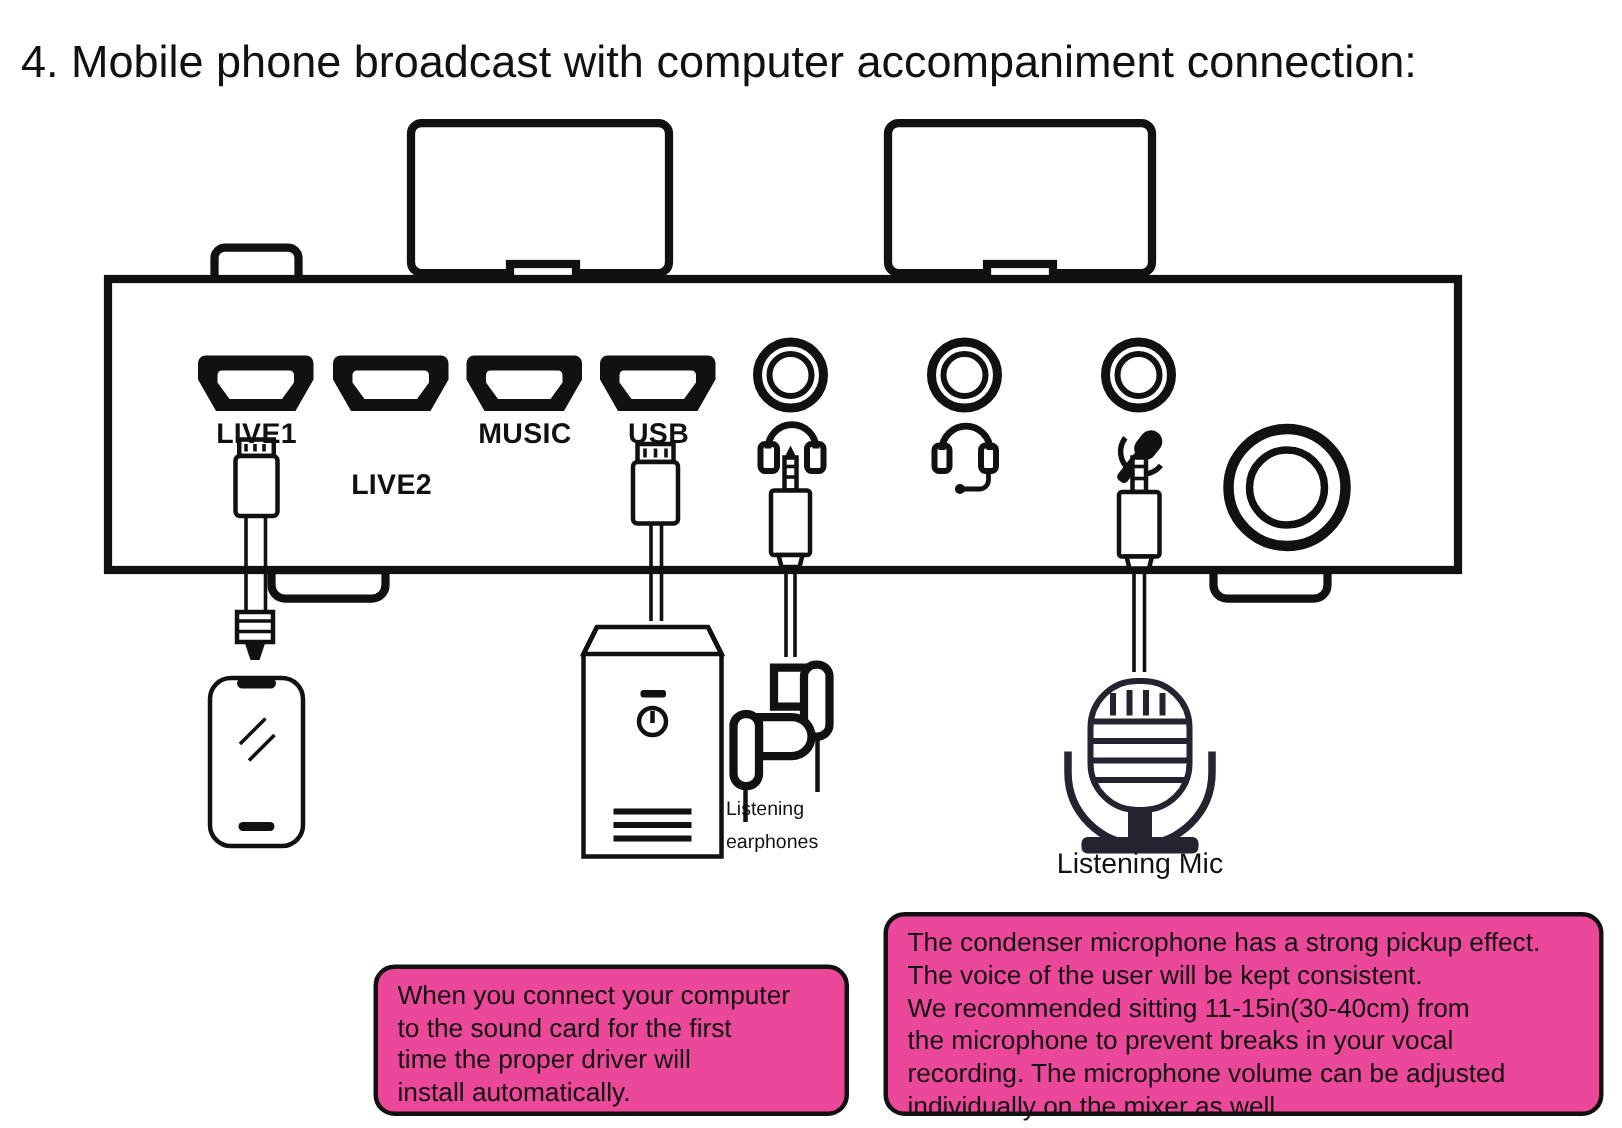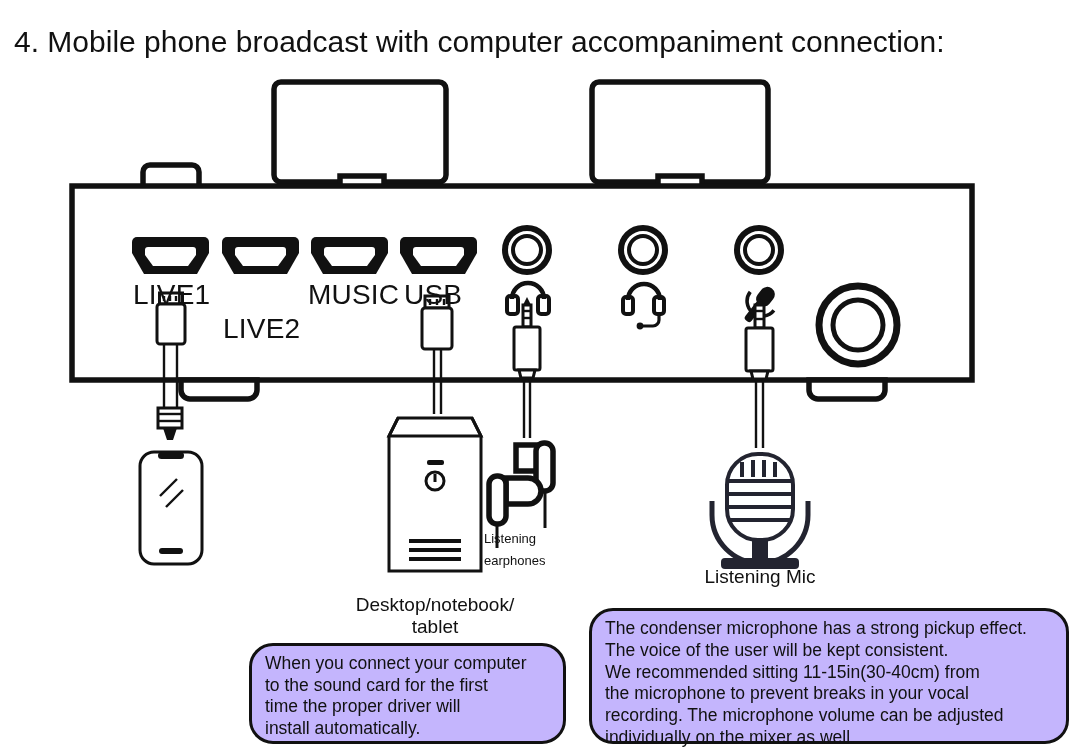--- a/index.html
+++ b/index.html
@@ -37,44 +37,44 @@
     position: absolute;
     left: 14px;
     top: 25px;
     font-size: 30px;
     letter-spacing: 0px;
     white-space: nowrap;
     color: #111111;
   }
   .plabel {
     position: absolute;
-    font-size: 28px;
-    font-weight: 400;
+    font-size: 19px;
+    font-weight: 700;
     letter-spacing: 0.2px;
     white-space: nowrap;
-    text-align: left;
+    text-align: center;
   }
   .clabel {
     position: absolute;
     font-size: 13px;
     line-height: 22px;
     white-space: pre;
   }
   .clabel-c {
     position: absolute;
     font-size: 19px;
     line-height: 22px;
     text-align: center;
     white-space: pre;
   }
   .notebox {
     position: absolute;
     border: 3px solid #111111;
-    border-radius: 24px;
-    background: #c4b5fd;
+    border-radius: 14px;
+    background: #ec4899;
     box-sizing: border-box;
     font-size: 17.5px;
     line-height: 21.5px;
     padding: 7px 11px 7px 13px;
     white-space: pre-line;
   }
   #note-driver { left: 249px; top: 643px; width: 317px; height: 101px; }
   #note-condenser { left: 589px; top: 608px; width: 480px; height: 136px; font-size: 17.5px; line-height: 21.8px; }
 </style>
 </head>
@@ -258,22 +258,20 @@
 
   </svg>
 
   <div class="plabel" style="left:133px; top:279px; width:76px;">LIVE1</div>
   <div class="plabel" style="left:223px; top:279px; width:76px;margin-top:34px;">LIVE2</div>
   <div class="plabel" style="left:308px; top:279px; width:84px;">MUSIC</div>
   <div class="plabel" style="left:404px; top:279px; width:70px;">USB</div>
 
 
 
-  <div class="clabel-c" style="left:343px; top:594px; width:184px;">Desktop/notebook/
-tablet</div>
 
   <div class="clabel" style="left:484px; top:528px;">Listening
 earphones</div>
 
   <div class="clabel-c" style="left:668px; top:566px; width:184px;">Listening Mic</div>
 
   <div class="notebox" id="note-driver">When you connect your computer
 to the sound card  for the first
 time the proper driver will
 install automatically.</div>

